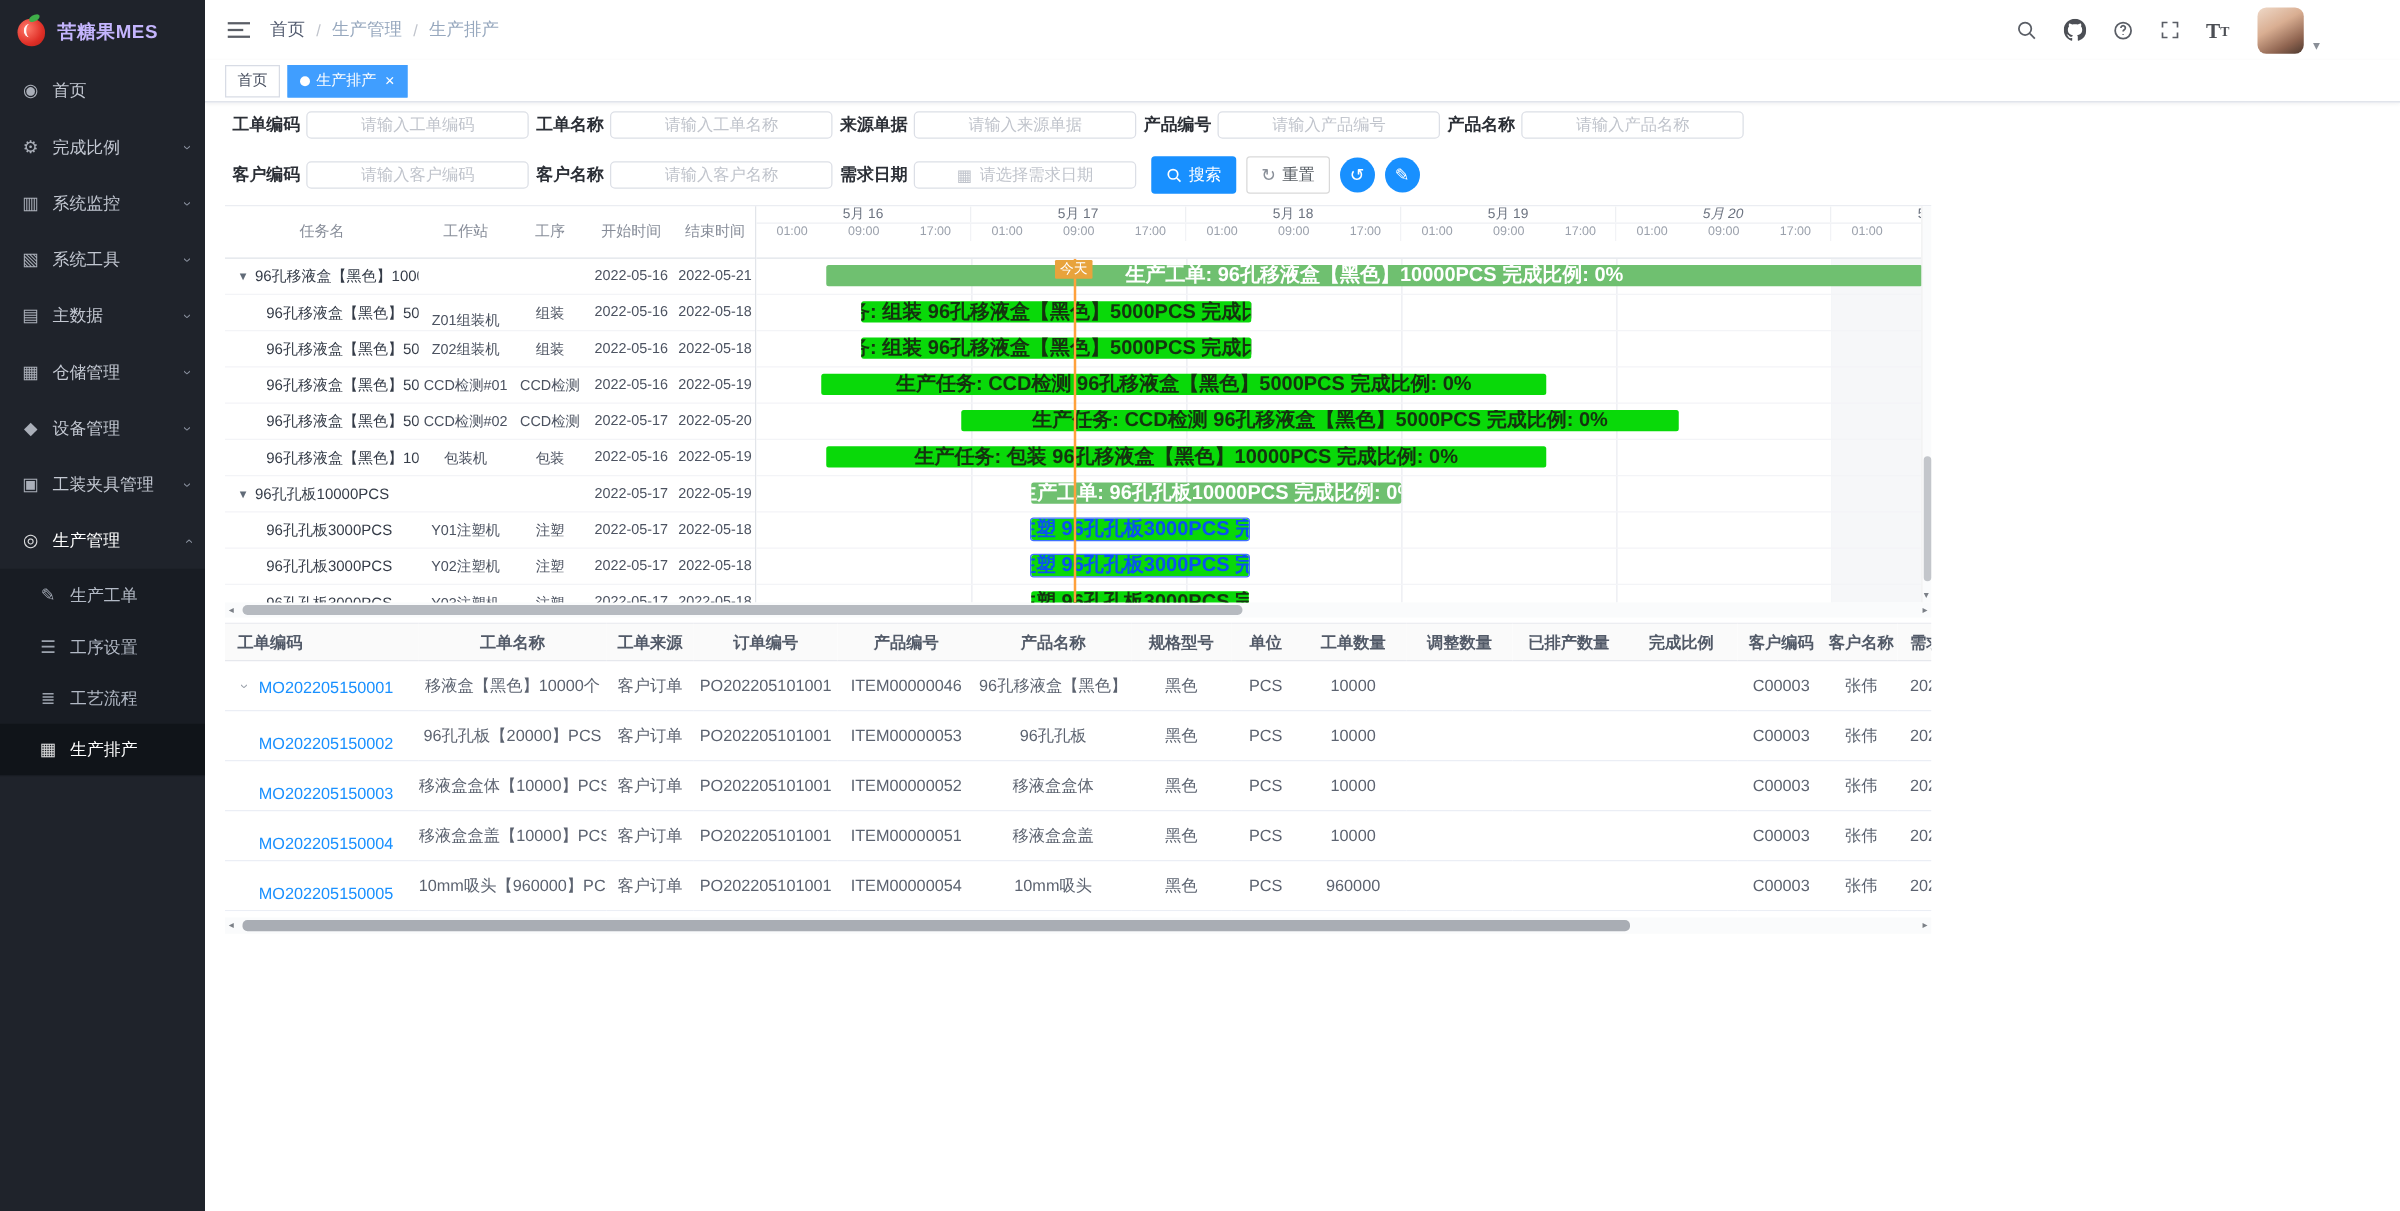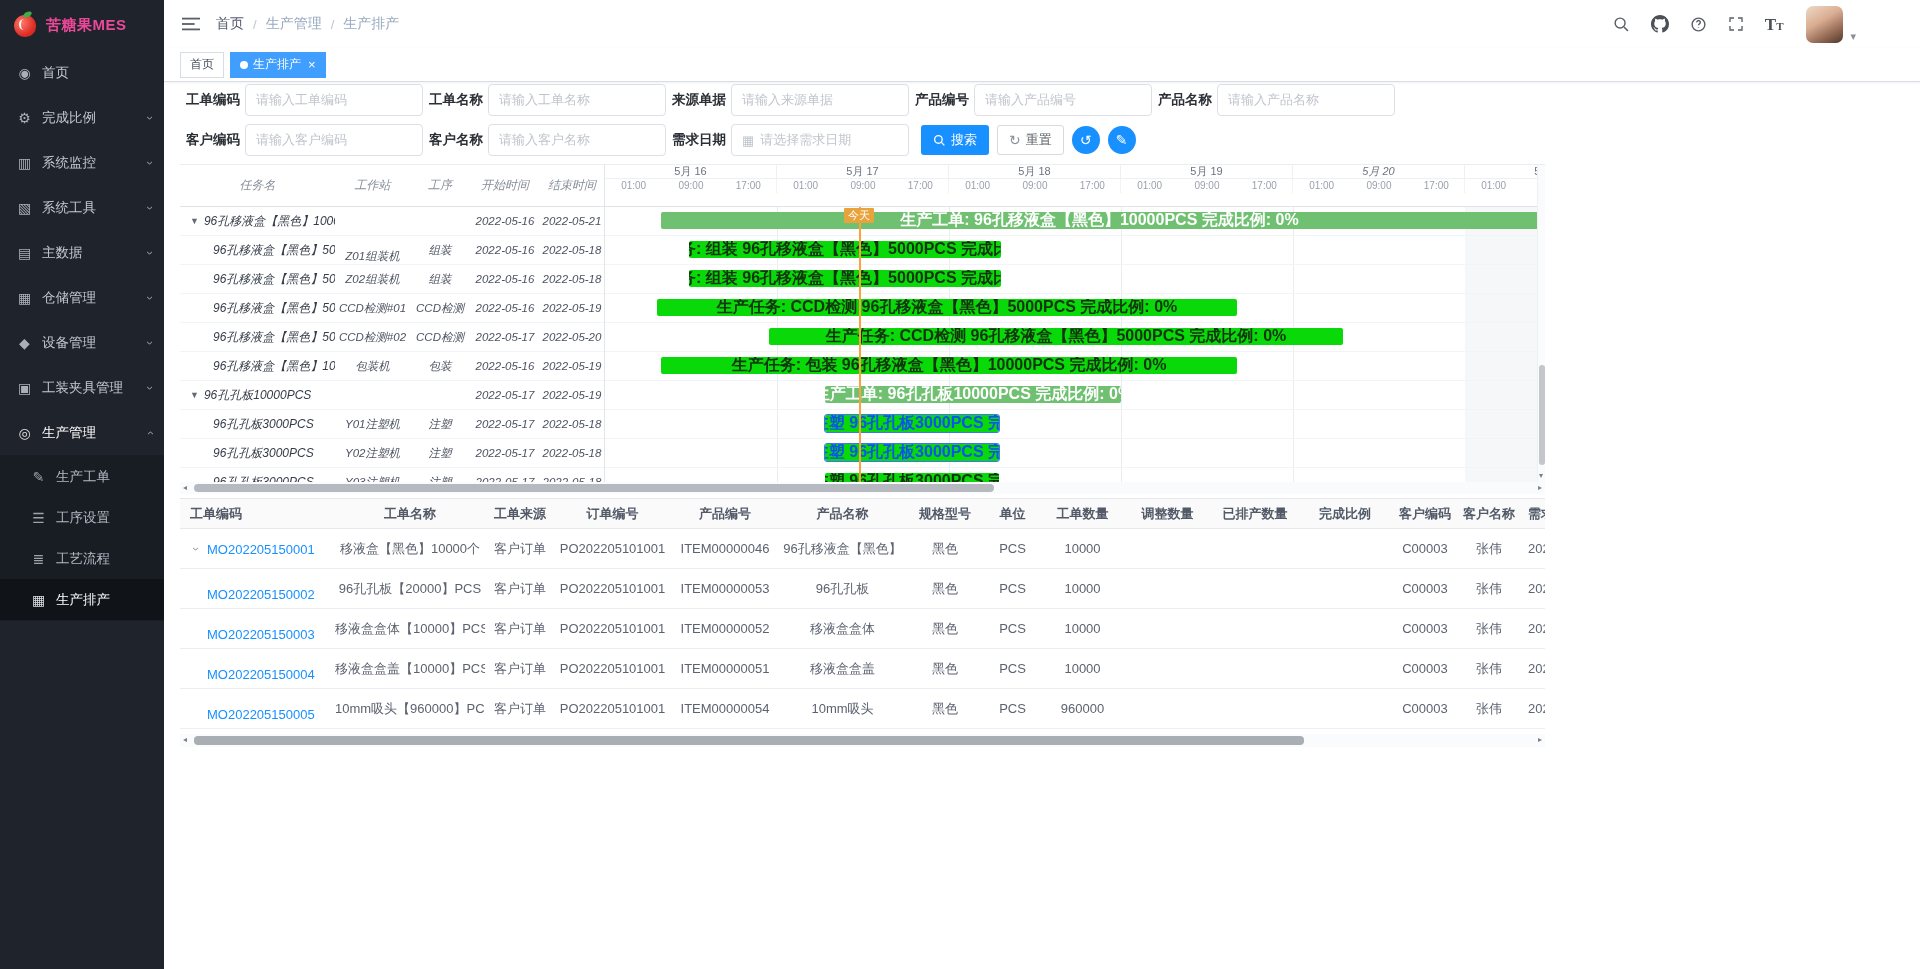--- a/index.html
+++ b/index.html
@@ -10,21 +10,21 @@
   
   .sidebar { width:164px; min-width:164px; background:#1f232b; height:100%; }
   .logo { height:50px; display:flex; align-items:center; padding-left:12px; }
   .logo-mark { position:relative; width:26px; height:26px; }
   .logo-body { position:absolute; left:2px; top:3px; right:2px; bottom:1px; border-radius:50% 50% 48% 52%;
                background:radial-gradient(circle at 35% 35%, #ff7a6a, #e03028 60%, #b71f17); }
   .logo-body::after { content:""; position:absolute; left:5px; top:4px; width:8px; height:11px;
                border-left:2.5px solid rgba(255,255,255,.95); border-radius:50%; }
   .logo-leaf { position:absolute; top:0; left:11px; width:9px; height:5px; background:#3fae49;
                border-radius:60% 40% 60% 40%; transform:rotate(-18deg); }
-  .logo-title { color:#ec4899; font-size:15px; font-weight:700; margin-left:8px; letter-spacing:.5px; white-space:nowrap; }
+  .logo-title { color:#c4b5fd; font-size:15px; font-weight:700; margin-left:8px; letter-spacing:.5px; white-space:nowrap; }
   .menu-item { height:45px; display:flex; align-items:center; padding:0 12px 0 16px; color:#c3c8d2;
                font-size:13.5px; cursor:pointer; }
   .menu-item.active { color:#fff; }
   .mi-icon { width:17px; font-size:14px; opacity:.85; text-align:center; flex:none; }
   .mi-label { margin-left:9px; flex:1; white-space:nowrap; overflow:hidden; }
   .mi-chevron { font-size:12px; color:#8b92a0; transform:rotate(90deg); }
   .mi-chevron.open { transform:rotate(-90deg); }
   .submenu { background:#181c23; padding:1px 0; }
   .sub-item { height:41px; display:flex; align-items:center; padding-left:30px; color:#b3bac6;
               font-size:13.5px; cursor:pointer; }
@@ -55,35 +55,35 @@
   .tag.active { background:#409eff; border-color:#409eff; color:#fff; }
   .tag-dot { width:8px; height:8px; border-radius:50%; background:#fff; }
   .tag-close { font-size:13px; line-height:1; margin-left:2px; }
 
   
   .filters { margin:2px 16px 0; padding-left:6px; }
   .f-row { display:flex; align-items:center; margin-bottom:8px; height:32px; }
   .f-fields { display:flex; }
   .f-group { display:flex; align-items:center; margin-right:6px; }
   .f-label { font-size:13.5px; font-weight:700; color:#2b2f36; margin-right:5px; white-space:nowrap; }
-  .f-input { width:178px; height:32px; border:1px solid #dcdfe6; border-radius:4px; display:flex;
-             align-items:center; padding:0 10px; background:#fff; gap:6px; cursor:text; }
+  .f-input { width:178px; height:22px; border:1px solid #dcdfe6; border-radius:4px; display:flex;
+             align-items:center; padding:0 10px; background:#fff; gap:6px; cursor:text;justify-content:center; }
   .f-ph { color:#c0c4cc; font-size:13px; white-space:nowrap; overflow:hidden; }
   .f-cal { color:#c0c4cc; font-size:13px; line-height:1; }
   .f-actions { display:flex; align-items:center; margin-left:6px; gap:8px; }
   .btn { display:inline-flex; align-items:center; justify-content:center; gap:5px; height:30px;
          border-radius:3px; font-size:13px; cursor:pointer; border:none; font-family:inherit; }
   .btn.primary { background:#1890ff; color:#fff; padding:0 12px; }
   .btn.plain { background:#fff; color:#5a6066; border:1px solid #d9d9d9; padding:0 11px; }
   .btn.plain .btn-g { font-size:14px; color:#8a9099; line-height:1; }
   .btn.round { width:28px; height:28px; border-radius:50%; background:#1890ff; color:#fff; font-size:14px; padding:0; }
 
   
   .gantt { margin:0 16px; width:1365px; height:318px; display:flex; border-top:1px solid #ebedf2; }
-  .g-left { width:424px; min-width:424px;font-style:italic; }
+  .g-left { width:424px; min-width:424px; }
   .g-left-header { height:42px; display:flex; align-items:center; border-bottom:1px solid #dfe3e9; }
   .g-hcell { font-size:12px; color:#878d99; text-align:center; white-space:nowrap; overflow:hidden; flex:none; }
   .g-left-body { height:276px; overflow:hidden; }
   .g-lrow { height:29px; display:flex; align-items:center; border-bottom:1px solid #f3f4f7; cursor:pointer; }
   .g-cell { white-space:nowrap; overflow:hidden; flex:none; }
   .g-name { display:flex; align-items:center; font-size:12px; color:#353c48; }
   .g-name.lvl0 { padding-left:10px; }
   .g-name.lvl1 { padding-left:33px; }
   .g-tri { font-size:9px; color:#616b78; margin-right:5px; cursor:pointer; }
   .g-name-text { overflow:hidden; white-space:nowrap; }

